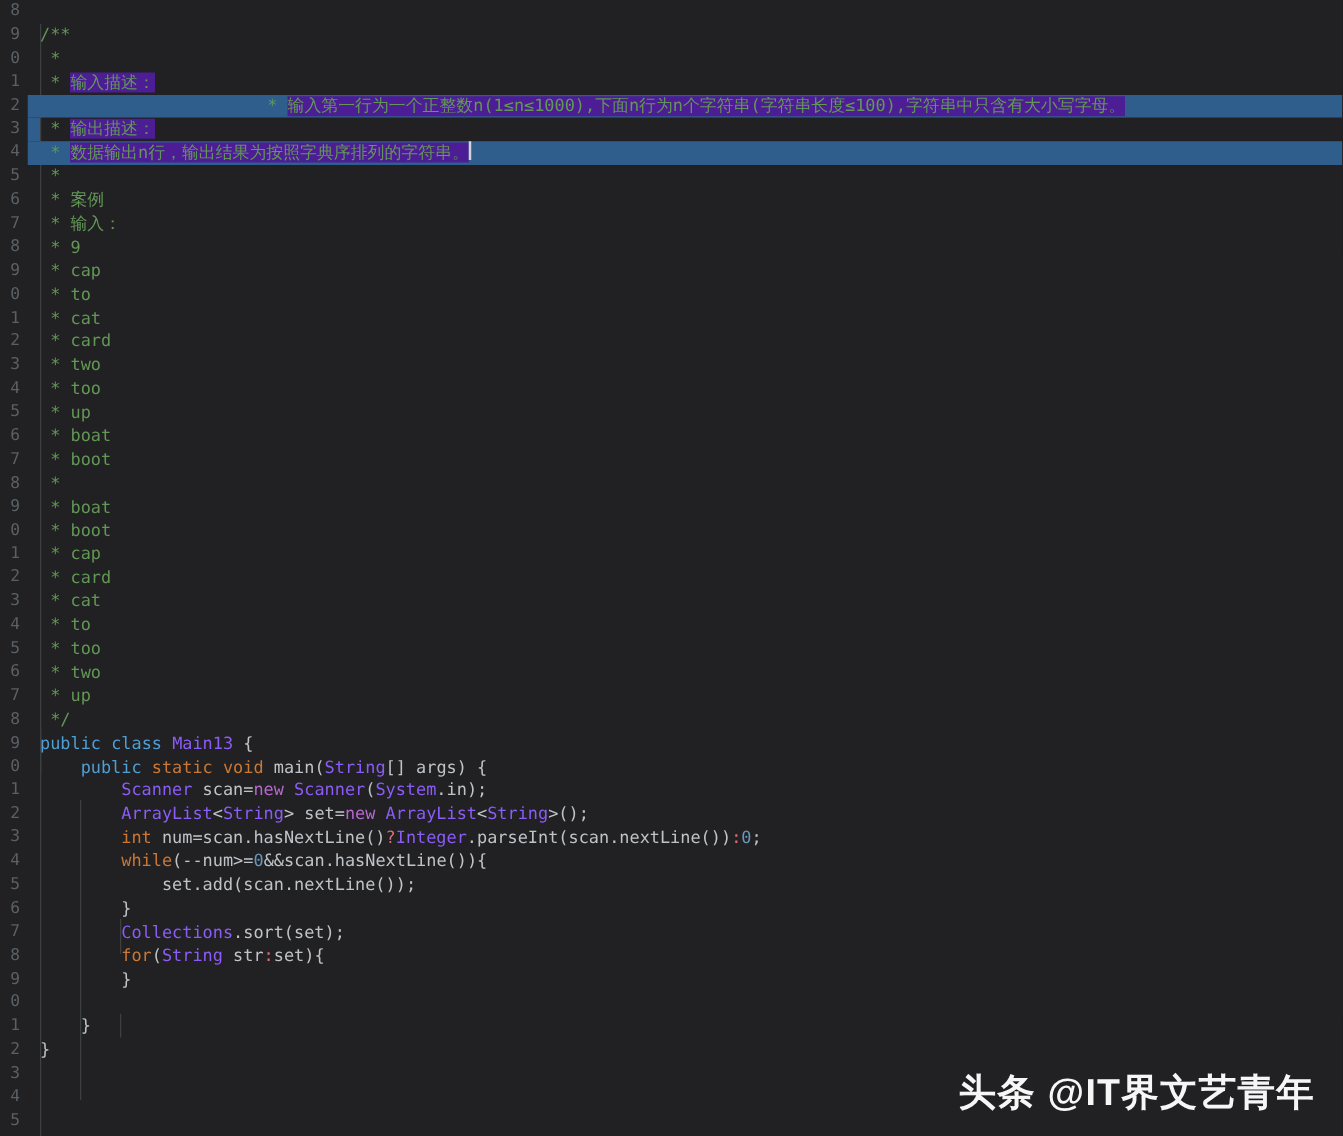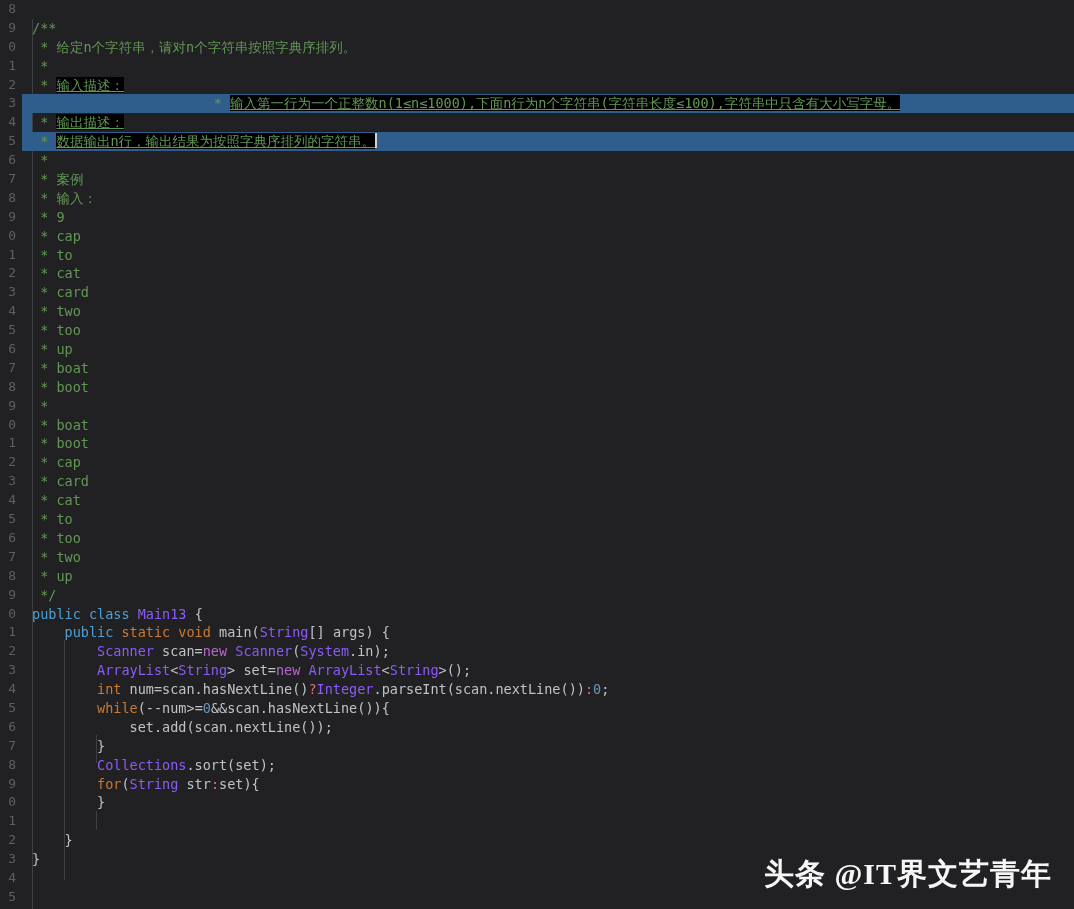--- a/index.html
+++ b/index.html
@@ -81,40 +81,39 @@
   .t-kw2       { color: #cc7832; text-align: center; }
   .t-new       { color: #b668cd; text-align: right; }
   .t-type      { color: #8b5cf6; }
   .t-ident     { color: #bfc3c7; }
   .t-punct     { color: #bfc3c7; }
   .t-num       { color: #6897bb; }
   .t-ternary   { color: #e06c75; }
 
   
   .sel {
-    background: #000000;
-    text-decoration: underline;
+    background: #4c1d95;
   }
 
   
   .caret {
     display: inline-block;
     width: 2px;
     height: 15px;
     background: #d0d4d8;
     vertical-align: -2px;
     margin-left: 0px;
   }
 
   
   #watermark {
     position: absolute;
     right: 22px;
     bottom: 14px;
-    font-family: Liberation Serif, serif;
+    font-family: Liberation Sans, sans-serif;
     font-size: 30px;
     font-weight: bold;
     color: #ffffff;
     letter-spacing: 1px;
     white-space: nowrap;
     opacity: 0.96;
     pointer-events: none;
     margin-top: 44px;
   }
 </style>
@@ -176,21 +175,20 @@
 
   <div id="code-area">
     <div class="indent-guide" style="left:10px;top:583px;height:326px;"></div>
     <div class="indent-guide" style="left:42px;top:640px;height:240px;"></div>
     <div class="indent-guide" style="left:74px;top:735px;height:28px;"></div>
     <div class="indent-guide" style="left:74px;top:811px;height:19px;"></div>
     <div class="indent-guide" style="left:10px;top:19px;height:600px;"></div>
     <div id="code-lines">
         <div class="code-line">&nbsp;</div>
         <div class="code-line"><span class="t-comment">/**</span></div>
-        <div class="code-line"><span class="t-comment"> * 给定n个字符串，请对n个字符串按照字典序排列。</span></div>
         <div class="code-line"><span class="t-comment"> *</span></div>
         <div class="code-line"><span class="t-comment"> * </span><span class="t-comment sel">输入描述：</span></div>
         <div class="code-line" style="background: linear-gradient(to right, rgb(47, 94, 140) 0px, rgb(47, 94, 140) 0px); text-align: center;"><span class="t-comment"> * </span><span class="t-comment sel">输入第一行为一个正整数n(1≤n≤1000),下面n行为n个字符串(字符串长度≤100),字符串中只含有大小写字母。</span><div style="position: absolute; left: -10px; width: 10px; top: 0px; bottom: 0px; background: rgb(47, 94, 140);"></div></div>
         <div class="code-line"><span class="t-comment"> * </span><span class="t-comment sel">输出描述：</span><div style="position: absolute; left: -10px; width: 10px; top: 0px; bottom: 0px; background: rgb(47, 94, 140);"></div></div>
         <div class="code-line" style="background: linear-gradient(to right, rgb(47, 94, 140) 0px, rgb(47, 94, 140) 0px);"><span class="t-comment"> * </span><span class="t-comment sel">数据输出n行，输出结果为按照字典序排列的字符串。</span><span class="caret"></span><div style="position: absolute; left: -10px; width: 10px; top: 0px; bottom: 0px; background: rgb(47, 94, 140);"></div></div>
         <div class="code-line"><span class="t-comment"> *</span></div>
         <div class="code-line"><span class="t-comment"> * 案例</span></div>
         <div class="code-line"><span class="t-comment"> * 输入：</span></div>
         <div class="code-line"><span class="t-comment"> * 9</span></div>
         <div class="code-line"><span class="t-comment"> * cap</span></div>

